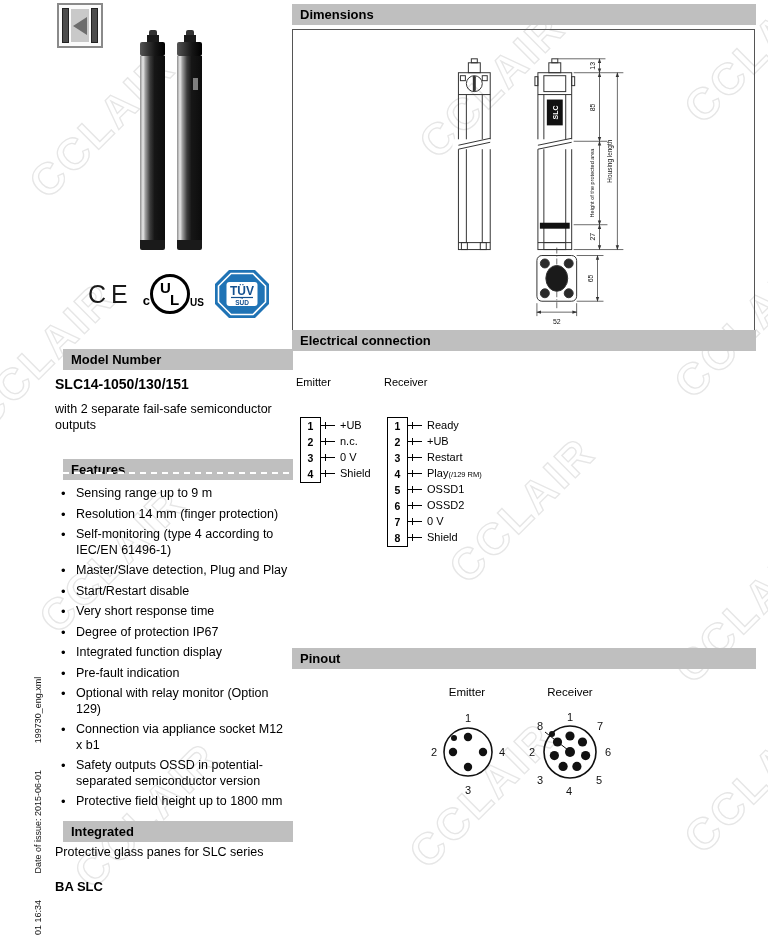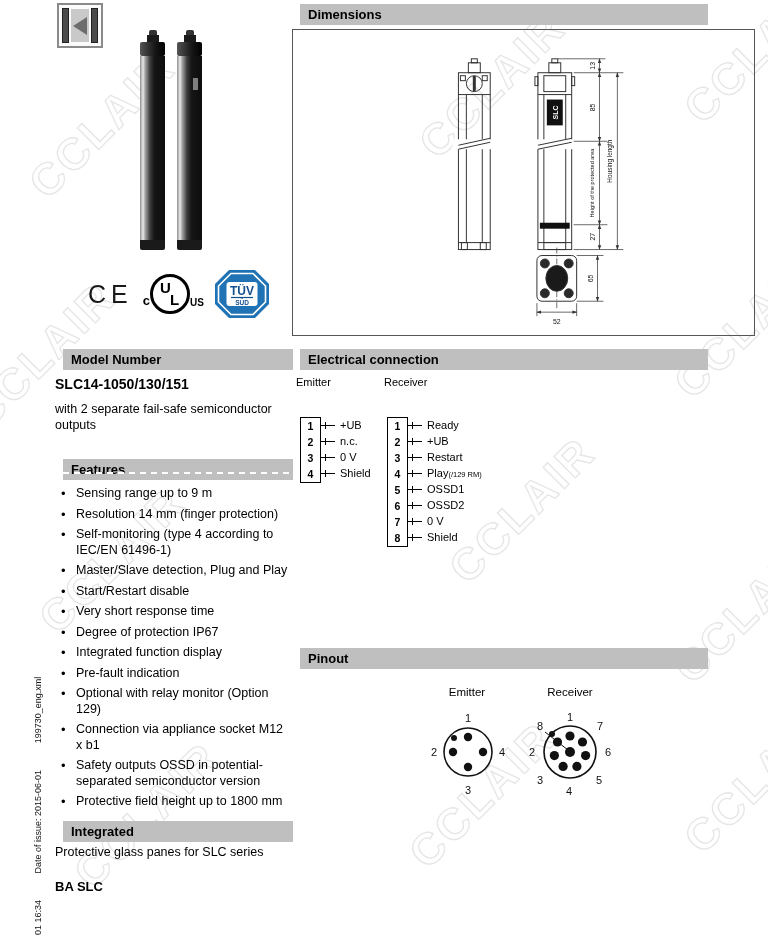--- a/index.html
+++ b/index.html
@@ -29,21 +29,21 @@
     position: absolute;
     height: 21px;
     background: #bfbfbf;
     font-size: 13px;
     font-weight: bold;
     line-height: 21px;
     padding-left: 8px;
     z-index: 2;
   }
   .sec-left  { left: 63px;  width: 230px; }
-  .sec-right { left: 292px; width: 408px; margin-left: 8px; }
+  .sec-right { left: 292px; width: 464px; }
   .dash::after {
     content:"";
     position:absolute; left:0; right:0; top:13px; height:2px;
     background: repeating-linear-gradient(90deg,#fff 0 6px, transparent 6px 11px);
   }
   
   .lc-icon {
     position:absolute; left:57px; top:3px; width:46px; height:45px;
     border:2px solid #8a8a8a; background:#fbfbfb; z-index:1;
     display:flex; align-items:stretch; padding:3px;
@@ -286,21 +286,21 @@
       <text transform="rotate(-90 303 78)" x="303" y="78" text-anchor="middle" font-size="7">85</text>
       <text transform="rotate(-90 302 154)" x="302" y="154" text-anchor="middle" font-size="5.6">Height of the protected area</text>
       <text transform="rotate(-90 303 208)" x="303" y="208" text-anchor="middle" font-size="7">27</text>
       <text transform="rotate(-90 321 132)" x="321" y="132" text-anchor="middle" font-size="6.5">Housing length</text>
       <text transform="rotate(-90 301 250)" x="301" y="250" text-anchor="middle" font-size="7">65</text>
       <text x="265" y="296" text-anchor="middle" font-size="7">52</text>
     </g>
   </svg>
 </div>
 
-<div class="sec-header sec-right" style="top:349px">Electrical connection</div>
+<div class="sec-header sec-right" style="top:330px">Electrical connection</div>
 <div class="conn-title" style="left:296px;top:376px">Emitter</div>
 <div class="conn-title" style="left:384px;top:376px">Receiver</div>
 
 <div class="connector" style="left:300px;top:417px">
   <div class="pin-box">
     <div class="pin-num">1</div>
     <div class="pin-num">2</div>
     <div class="pin-num">3</div>
     <div class="pin-num">4</div>
   </div>

